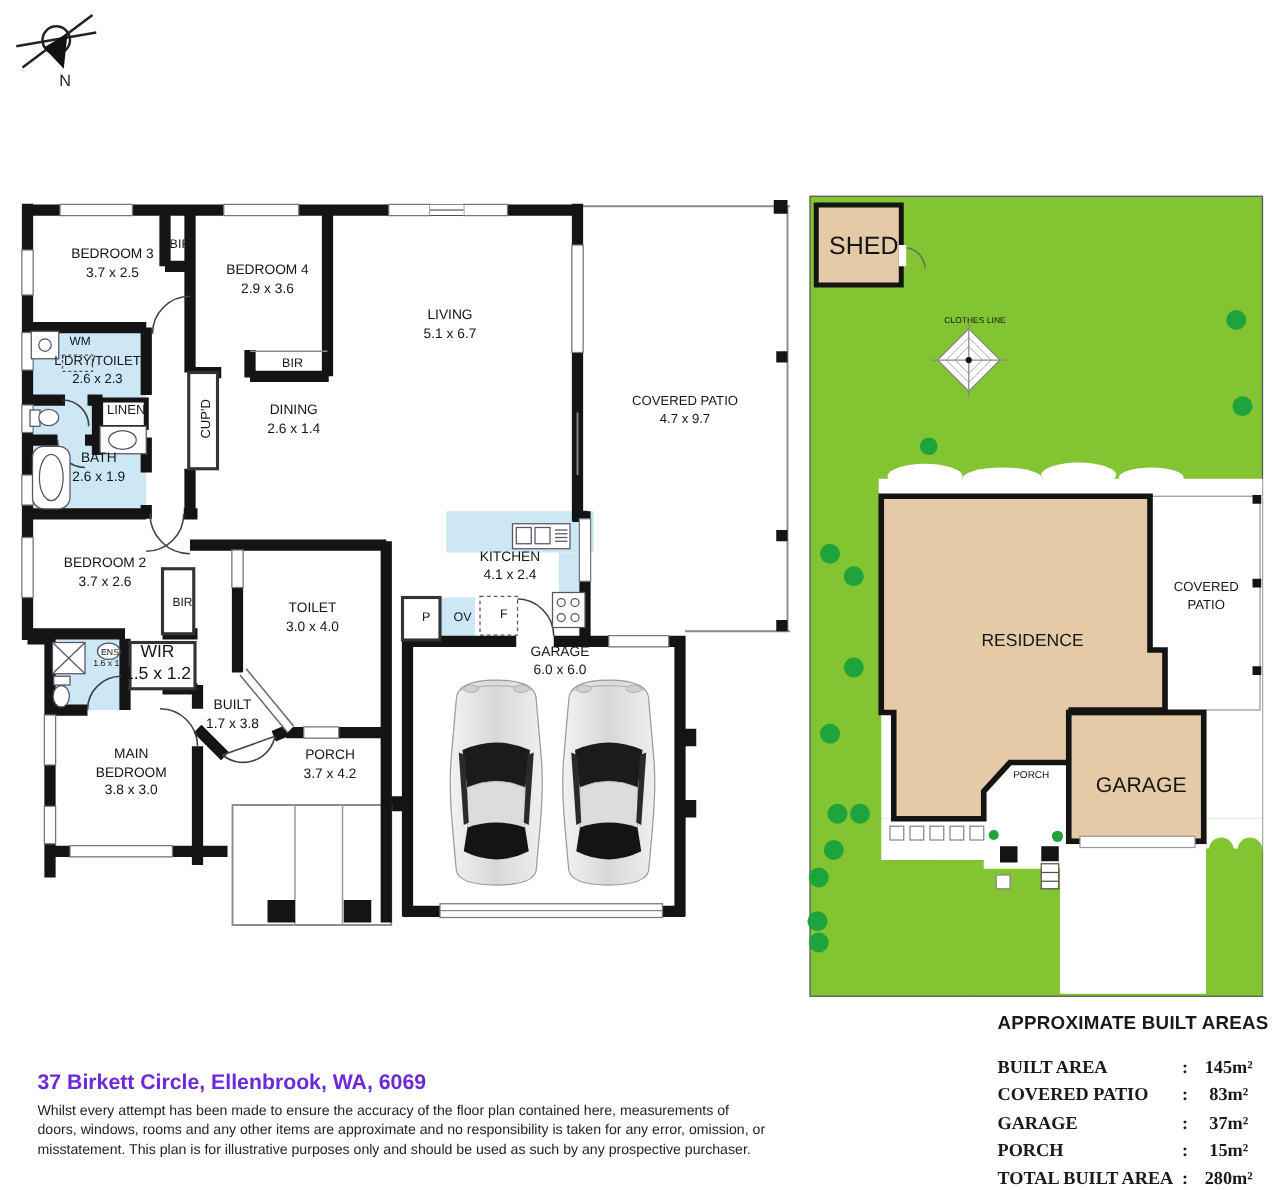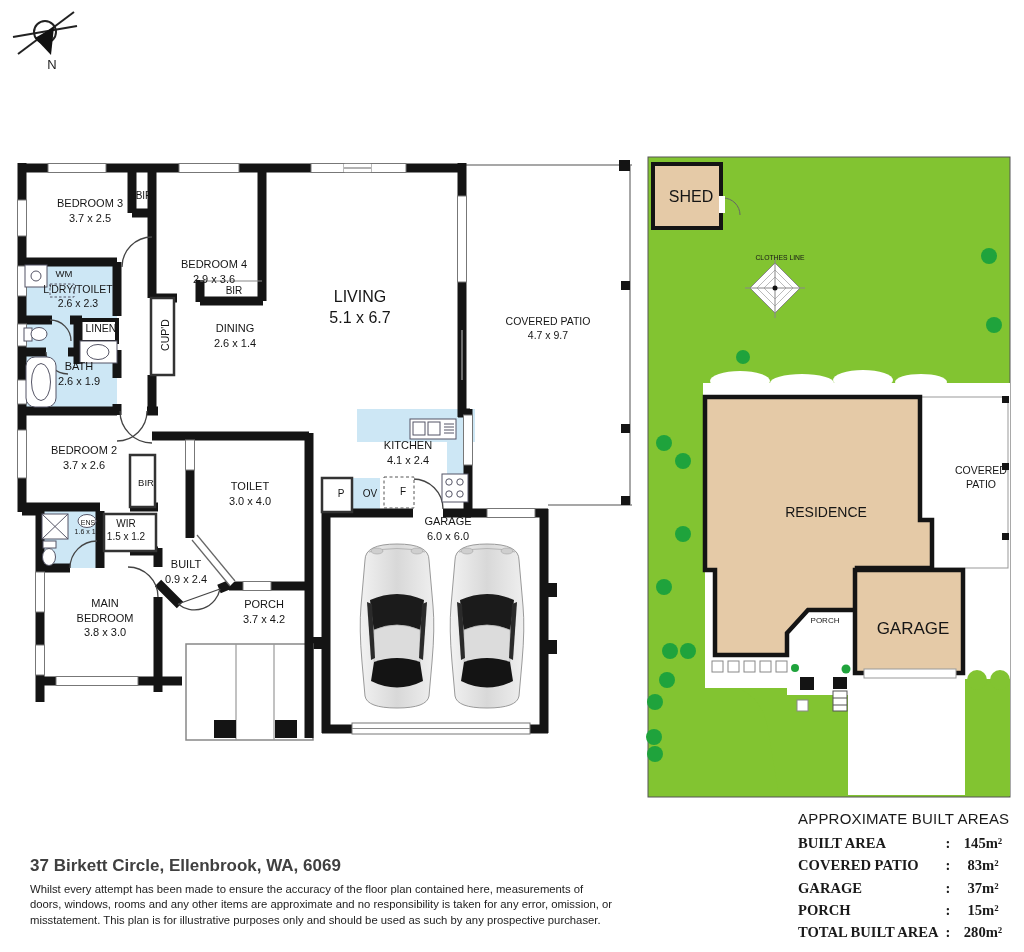--- a/index.html
+++ b/index.html
@@ -8,25 +8,25 @@
   #plan-svg{position:absolute;left:0;top:0;}
   
   #fp-labels,#sp-labels{position:absolute;left:4px;top:0;width:1024px;height:916px;pointer-events:none;}
   .room-label{position:absolute;transform:translate(-50%,-50%);text-align:center;line-height:1.32;
               color:#151515;white-space:nowrap;}
   .room-label.rot{transform:translate(-50%,-50%) rotate(-90deg);}
   .room-name{white-space:pre-line;}
   
   #compass-n{position:absolute;transform:translate(-50%,-50%);font-size:13px;color:#222;}
   
-  #address{position:absolute;left:30px;top:856px;font-size:17px;font-weight:700;color:#404040;}
+  #address{position:absolute;left:30px;top:856px;font-size:17px;font-weight:700;color:#6d28d9;}
   #disclaimer{position:absolute;left:30px;top:882px;width:585px;font-size:11.3px;line-height:15.4px;color:#222;}
   
   #areas{position:absolute;left:798px;top:810px;width:212px;}
-  #areas .title{font-size:15px;font-weight:400;letter-spacing:.2px;margin-bottom:5px;white-space:nowrap;}
+  #areas .title{font-size:15px;font-weight:700;letter-spacing:.2px;margin-bottom:16px;white-space:nowrap;}
   #areas .row{display:grid;grid-template-columns:1fr 16px 54px;font-size:14.6px;font-weight:700;
               line-height:22.3px;white-space:nowrap;font-family:Liberation Serif, serif;}
   #areas .row .colon{text-align:center;}
   #areas .row .val{text-align:center;}
 </style>
 </head>
 <body>
 
 <svg id="plan-svg" width="1024" height="952" viewBox="0 0 1024 952">
   <defs>
@@ -289,25 +289,25 @@
 <div id="compass-n" style="left:52px;top:64px;">N</div>
 
 <div id="fp-labels">
     <div class="room-label" style="left: 86px; top: 211px; font-size: 11px;">
       <div class="room-name">BEDROOM 3</div>
       <div class="room-dims">3.7 x 2.5</div>
     </div>
     <div class="room-label" style="left: 140px; top: 196px; font-size: 10px;">
       <div class="room-name">BIR</div>
     </div>
-    <div class="room-label" style="left: 210px; top: 224px; font-size: 11px; margin-top: 48px;">
+    <div class="room-label" style="left: 210px; top: 224px; font-size: 11px;">
       <div class="room-name">BEDROOM 4</div>
       <div class="room-dims">2.9 x 3.6</div>
     </div>
-    <div class="room-label" style="left: 356px; top: 260px; font-size: 16px; margin-top: 47px;">
+    <div class="room-label" style="left: 356px; top: 260px; font-size: 11px;">
       <div class="room-name">LIVING</div>
       <div class="room-dims">5.1 x 6.7</div>
     </div>
     <div class="room-label" style="left: 544px; top: 329px; font-size: 10.5px;">
       <div class="room-name">COVERED PATIO</div>
       <div class="room-dims">4.7 x 9.7</div>
     </div>
     <div class="room-label" style="left: 60px; top: 274px; font-size: 9.5px;">
       <div class="room-name">WM</div>
     </div>
@@ -357,49 +357,49 @@
       <div class="room-name">F</div>
     </div>
     <div class="room-label" style="left: 444px; top: 529px; font-size: 11px;">
       <div class="room-name">GARAGE</div>
       <div class="room-dims">6.0 x 6.0</div>
     </div>
     <div class="room-label" style="left: 84px; top: 527px; font-size: 7px;">
       <div class="room-name">ENS</div>
       <div class="room-dims">1.6 x 1.5</div>
     </div>
-    <div class="room-label" style="left: 122px; top: 530px; font-size: 10px; text-align: center;">
+    <div class="room-label" style="left: 122px; top: 530px; font-size: 14px; text-align: center;">
       <div class="room-name">WIR</div>
       <div class="room-dims">1.5 x 1.2</div>
     </div>
     <div class="room-label" style="left: 182px; top: 572px; font-size: 11px;">
       <div class="room-name">BUILT</div>
-      <div class="room-dims">0.9 x 2.4</div>
+      <div class="room-dims">1.7 x 3.8</div>
     </div>
     <div class="room-label" style="left: 101px; top: 618px; font-size: 11px;">
       <div class="room-name">MAIN
 BEDROOM</div>
       <div class="room-dims">3.8 x 3.0</div>
     </div>
     <div class="room-label" style="left: 260px; top: 612px; font-size: 11px;">
       <div class="room-name">PORCH</div>
       <div class="room-dims">3.7 x 4.2</div>
     </div>
   </div>
 <div id="sp-labels">
-    <div class="room-label" style="left: 687px; top: 197px; font-size: 16px;">
+    <div class="room-label" style="left: 687px; top: 197px; font-size: 20px;">
       <div class="room-name">SHED</div>
     </div>
     <div class="room-label" style="left: 776px; top: 258px; font-size: 6.8px;">
       <div class="room-name">CLOTHES LINE</div>
     </div>
     <div class="room-label" style="left: 822px; top: 512px; font-size: 14px; text-align: right;">
       <div class="room-name">RESIDENCE</div>
     </div>
-    <div class="room-label" style="left: 961px; top: 478px; font-size: 10.5px; margin-left: 16px;">
+    <div class="room-label" style="left: 961px; top: 478px; font-size: 10.5px;">
       <div class="room-name">COVERED
 PATIO</div>
     </div>
     <div class="room-label" style="left: 909px; top: 629px; font-size: 17px;">
       <div class="room-name">GARAGE</div>
     </div>
     <div class="room-label" style="left: 821px; top: 621px; font-size: 8px;">
       <div class="room-name">PORCH</div>
     </div>
   </div>

